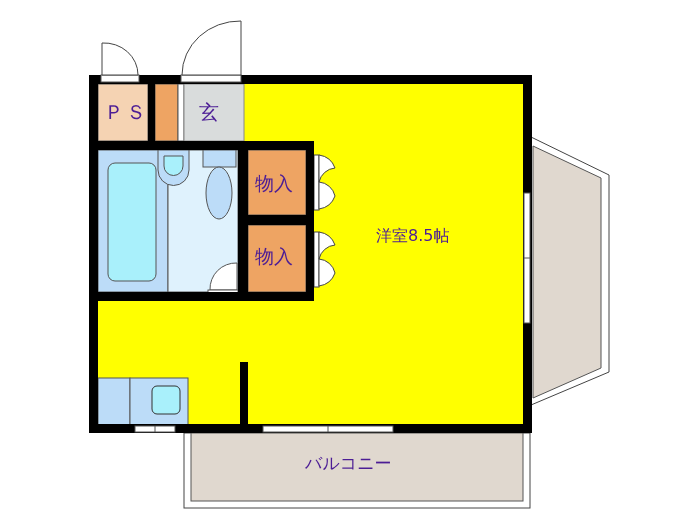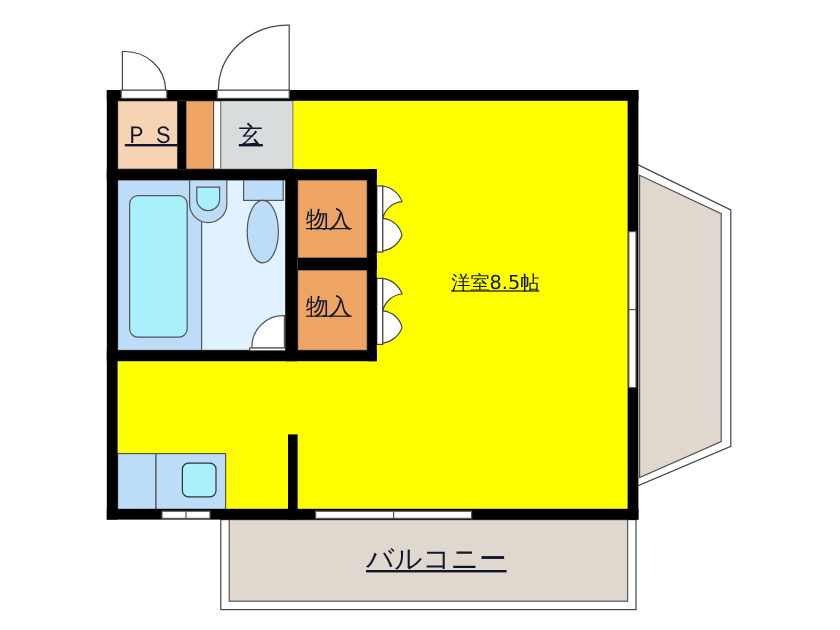--- a/index.html
+++ b/index.html
@@ -1,20 +1,20 @@
 <!DOCTYPE html>
 <html><head>
   <meta charset="utf-8">
   <style>
     html, body { margin: 0; padding: 0; background: #ffffff; }
     body { width: 700px; height: 525px; position: relative; overflow: hidden;
            font-family: "DejaVu Sans", sans-serif; }
     .plan { position: absolute; left: 0; top: 0; width: 700px; height: 525px; }
-    .lbl { position: absolute; color: #0f172a; font-family: "DejaVu Sans", sans-serif;
-           white-space: nowrap; line-height: 1; text-decoration: underline; }
+    .lbl { position: absolute; color: #4c1d95; font-family: "DejaVu Sans", sans-serif;
+           white-space: nowrap; line-height: 1; }
   </style>
 </head>
 <body>
 
 <div class="plan">
   <svg width="700" height="525" viewBox="0 0 700 525" xmlns="http://www.w3.org/2000/svg">
 
     <g>
       <polygon points="531,137 609,175 609,372 531,405" fill="#ffffff" stroke="#444" stroke-width="1"></polygon>
       <polygon points="533,146 601,178 601,368 533,398" fill="#e0d8cf" stroke="#555" stroke-width="1"></polygon>
@@ -101,14 +101,14 @@
       <rect x="524" y="193" width="6" height="130"></rect>
       <line x1="524" y1="258" x2="530" y2="258"></line>
     </g>
   </svg>
 
   <span class="lbl" style="left:104px;top:102px;font-size:20px;letter-spacing:2px;">ＰＳ</span>
   <span class="lbl" style="left:199px;top:102px;font-size:20px;">玄</span>
   <span class="lbl" style="left:255px;top:174px;font-size:19px;">物入</span>
   <span class="lbl" style="left:255px;top:247px;font-size:19px;">物入</span>
   <span class="lbl" style="left:376px;top:228px;font-size:16px;">洋室8.5帖</span>
-  <span class="lbl" style="left:305px;top:455px;font-size:23px;">バルコニー</span>
+  <span class="lbl" style="left:305px;top:455px;font-size:17px;">バルコニー</span>
 </div>
 
 </body></html>

